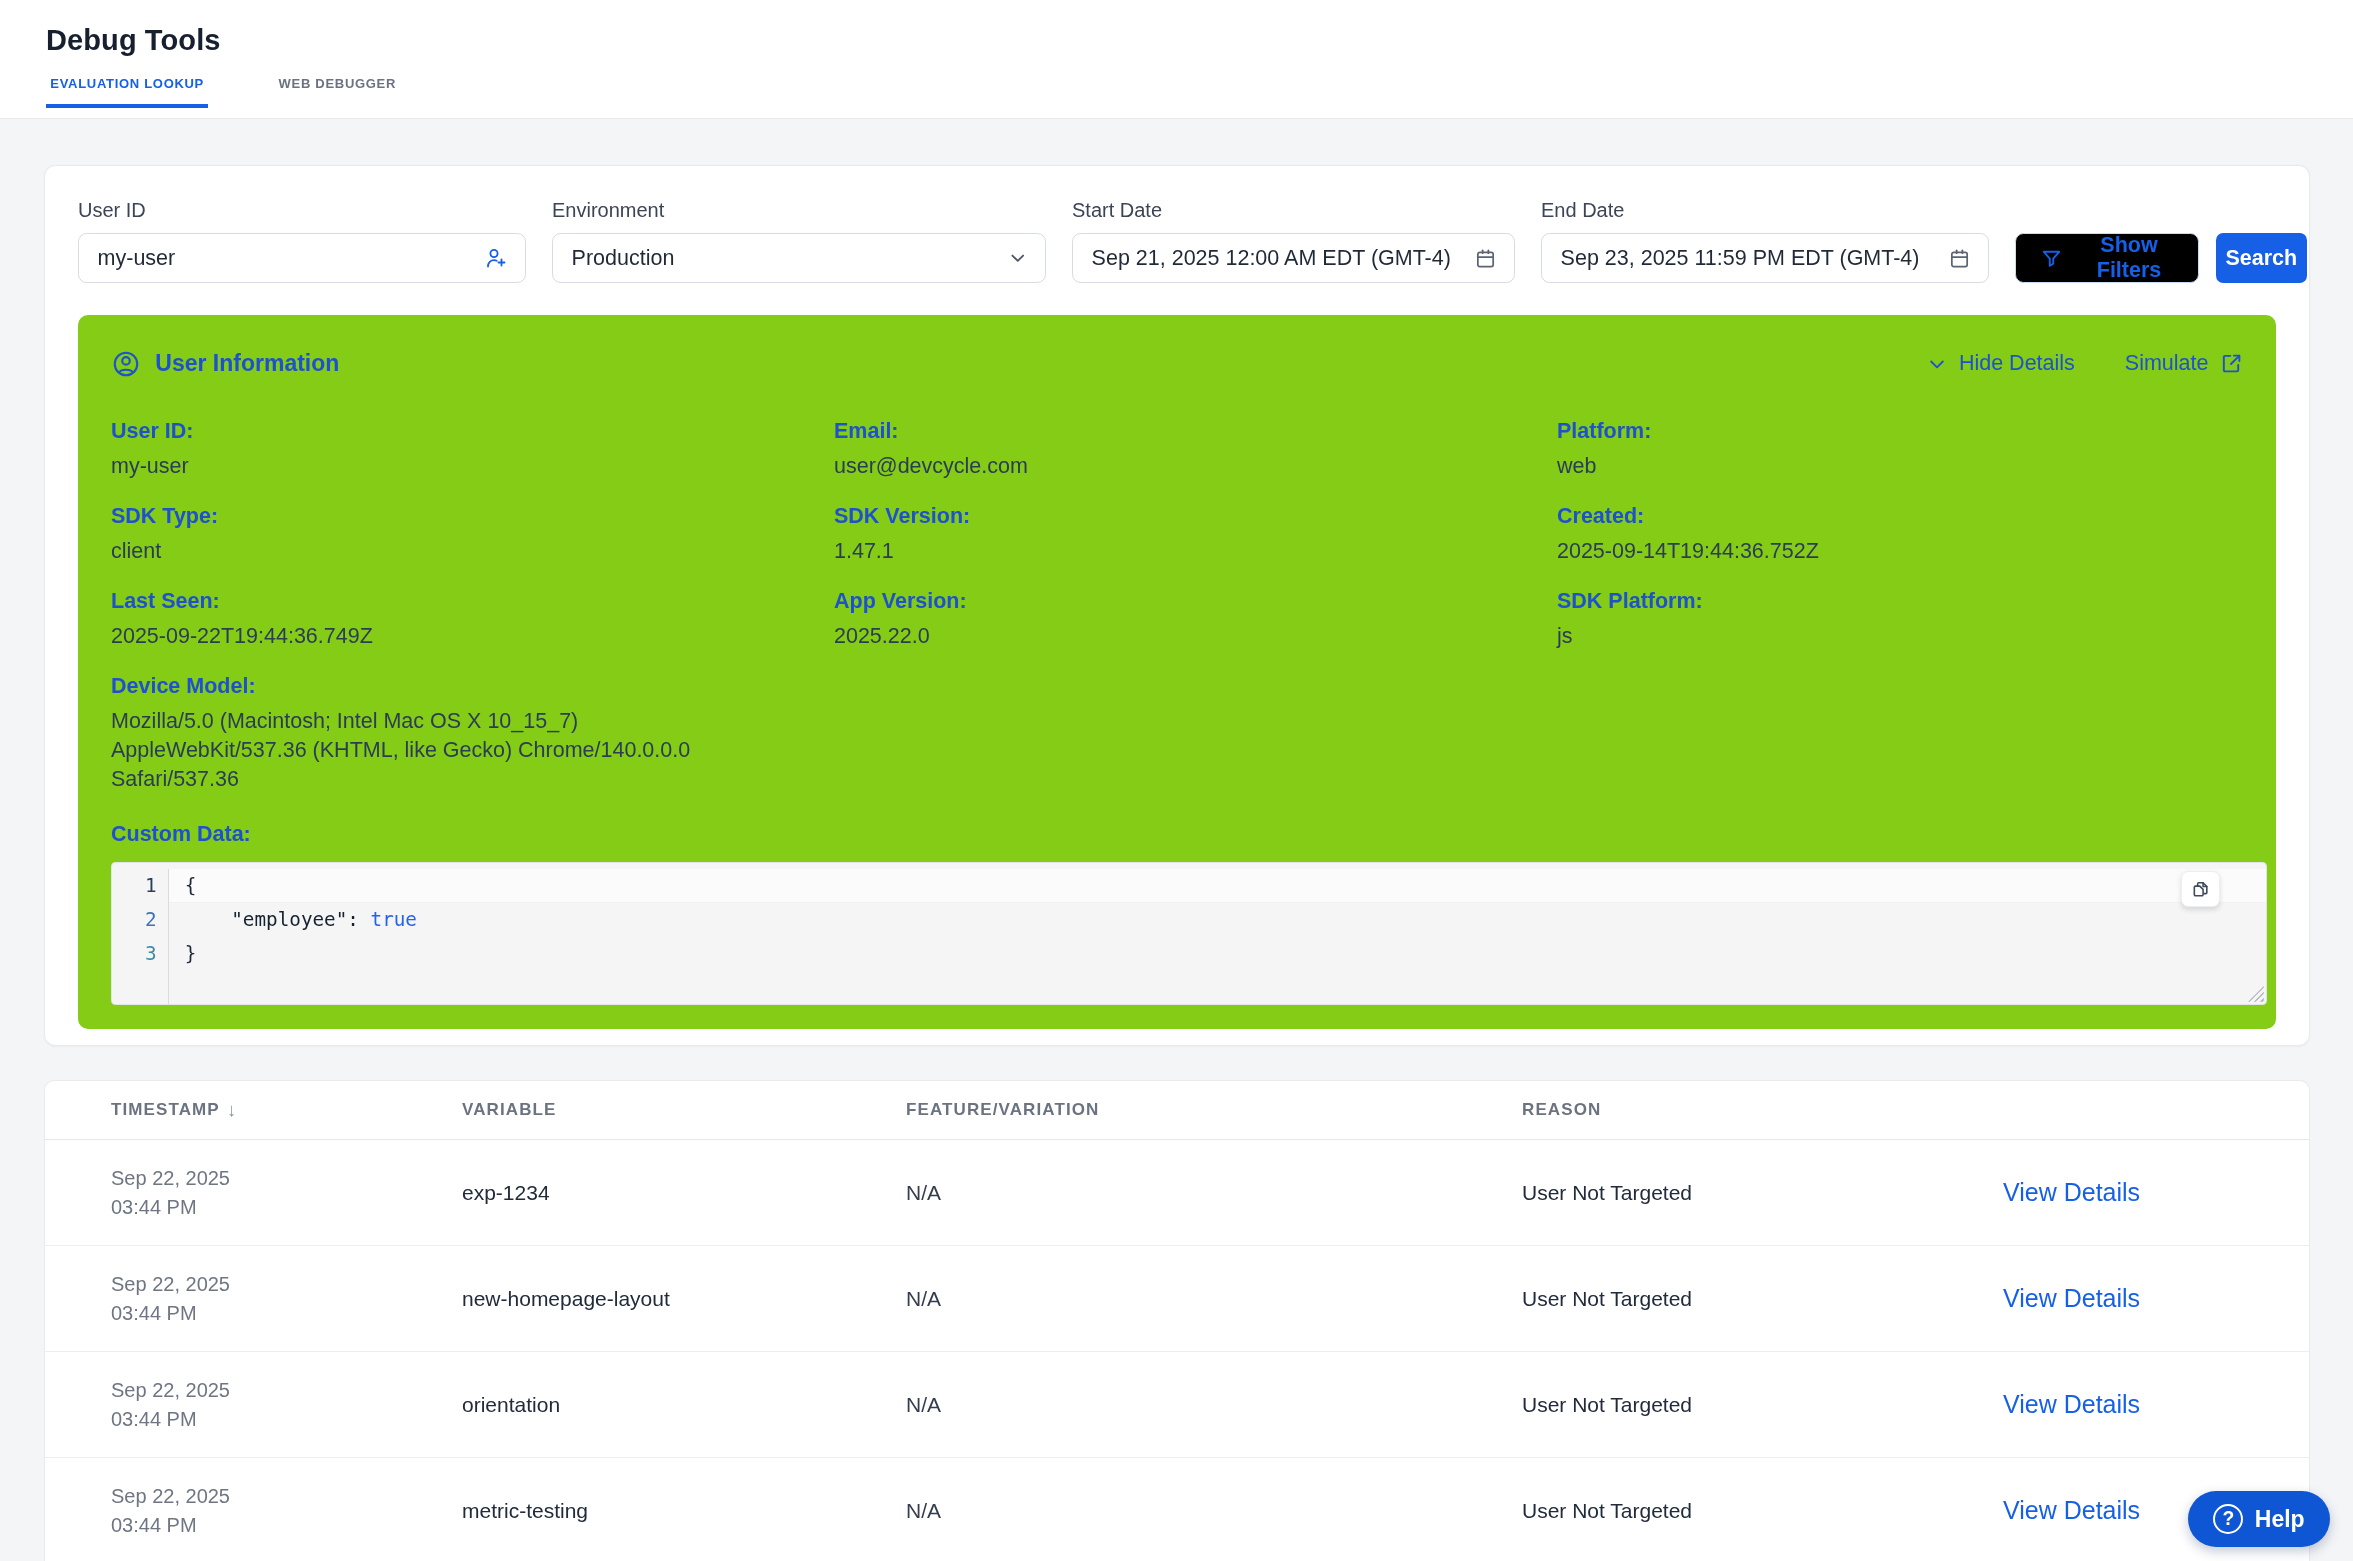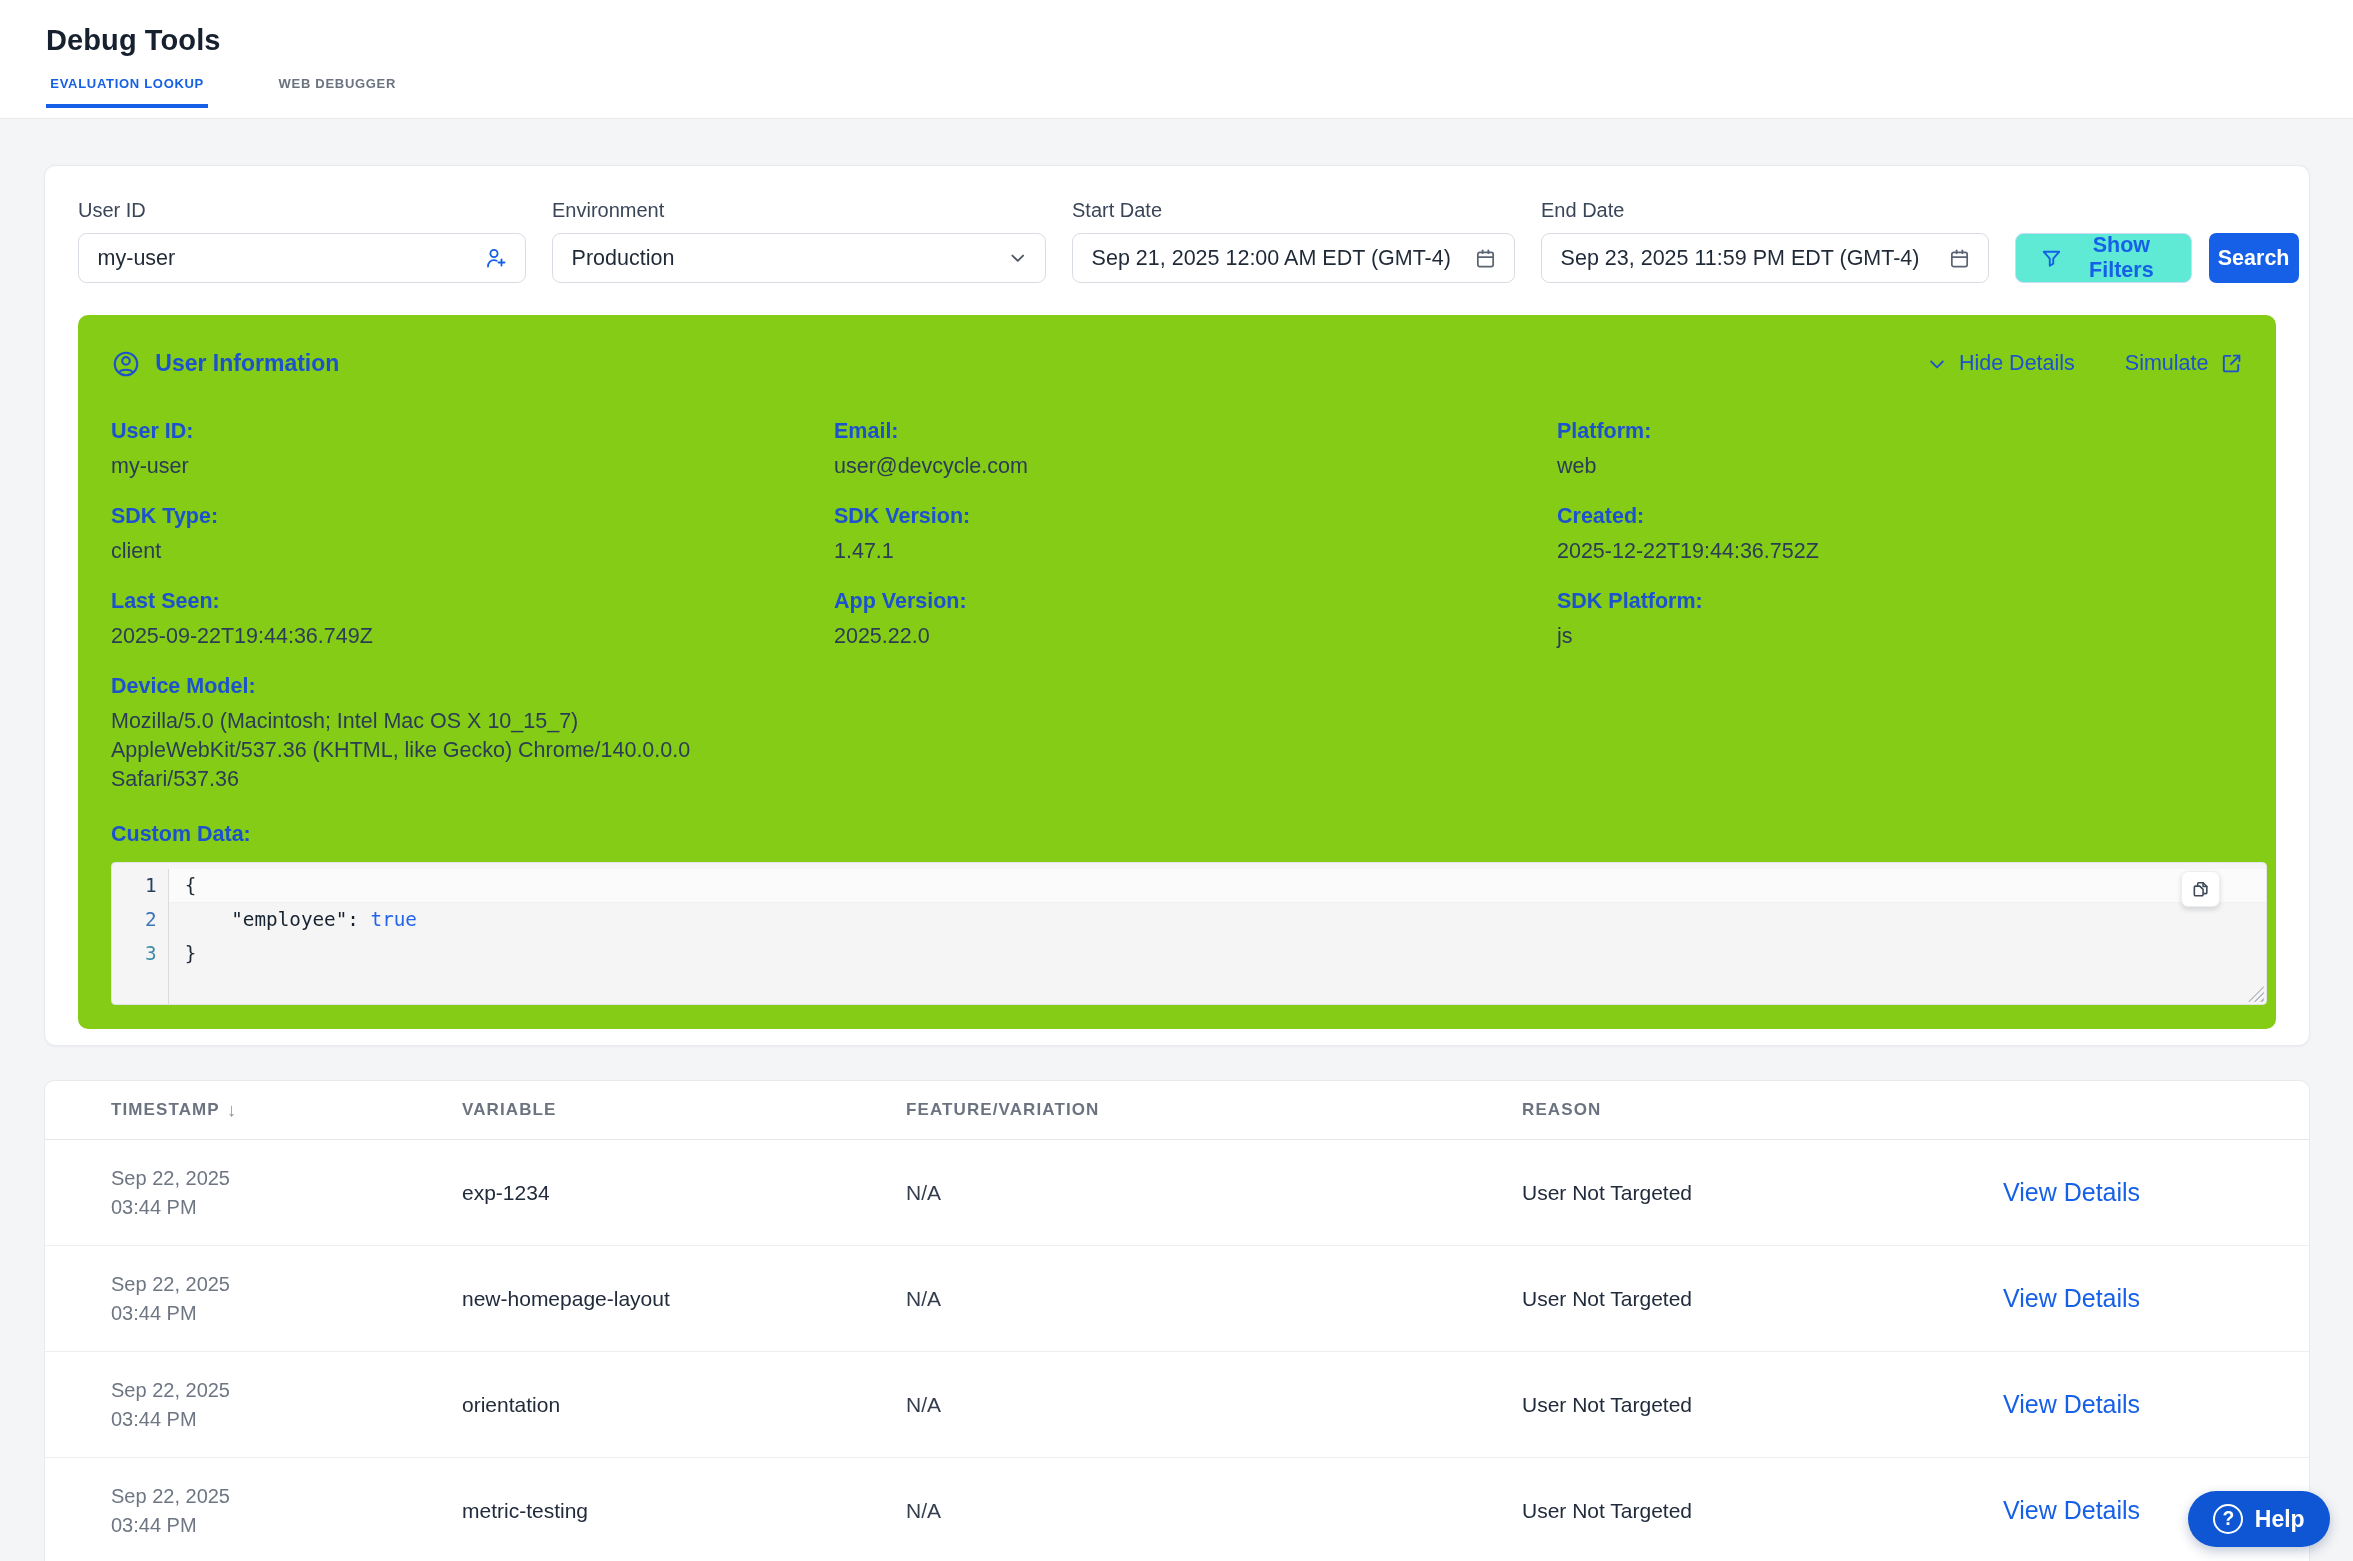--- a/index.html
+++ b/index.html
@@ -17,21 +17,21 @@
   .content { padding:46px 44px 0; }
   .card { background:#fff; border:0.7px solid #E8EAED; border-radius:11.5px; box-shadow:0 0.7px 2.1px rgba(20,30,55,.04); }
   .filters-card { padding:31.5px 33px 15.8px; }
 
   .filter-row { display:flex; gap:26px; align-items:flex-end; }
   .field { display:flex; flex-direction:column; }
   .field-label { font-size:20px; color:#3A4557; margin-bottom:11.5px; line-height:24px; }
   .input-box { height:50px; background:#fff; border:0.7px solid #D7DBE2; border-radius:8.6px; display:flex; align-items:center; justify-content:space-between; padding:0 17px 0 18.6px; font-size:21.5px; color:#1F2937; }
   .w-userid { width:448px; } .w-env { width:494px; } .w-start { width:443px; } .w-end { width:448px; }
   .btn-group { margin-left:auto; display:flex; gap:17px; }
-  .btn-outline { height:50px; padding:0 24px; border:0.7px solid #C9DBF8; background:#5eead4; border-radius:8.6px; color:#1560E6; font-size:21.5px; font-weight:600; display:flex; align-items:center; gap:13px; cursor:pointer; }
+  .btn-outline { height:50px; padding:0 24px; border:0.7px solid #C9DBF8; background:#000000; border-radius:8.6px; color:#1560E6; font-size:21.5px; font-weight:600; display:flex; align-items:center; gap:21px; cursor:pointer; }
   .btn-primary { height:50px; width:116px; background:#1560E6; border:none; border-radius:7.2px; color:#fff; font-size:21.5px; font-weight:600; display:flex; align-items:center; justify-content:center; cursor:pointer; }
   svg { display:block; }
 
   
   .user-panel { margin-top:31.5px; background:#84cc16; border-radius:10px; padding:34px 0 24px; }
   .panel-head { display:flex; justify-content:space-between; align-items:center; padding:0 33px; }
   .panel-title { display:flex; align-items:center; gap:14.3px; color:#1C52CE; font-size:23px; font-weight:600; }
   .panel-actions { display:flex; align-items:center; gap:50px; }
   .panel-action { display:flex; align-items:center; gap:11.5px; color:#1C52CE; font-size:21.5px; font-weight:500; cursor:pointer; }
 
@@ -211,21 +211,21 @@
           <div class="flabel">SDK Type:</div>
           <div class="fvalue">client</div>
         </div>
         <div class="fgroup">
           <div class="flabel">SDK Version:</div>
           <div class="fvalue">1.47.1</div>
         </div>
 
         <div class="fgroup">
           <div class="flabel">Created:</div>
-          <div class="fvalue">2025-12-22T19:44:36.752Z</div>
+          <div class="fvalue">2025-09-14T19:44:36.752Z</div>
         </div>
         <div class="fgroup">
           <div class="flabel">Last Seen:</div>
           <div class="fvalue">2025-09-22T19:44:36.749Z</div>
         </div>
         <div class="fgroup">
           <div class="flabel">App Version:</div>
           <div class="fvalue">2025.22.0</div>
         </div>
 

